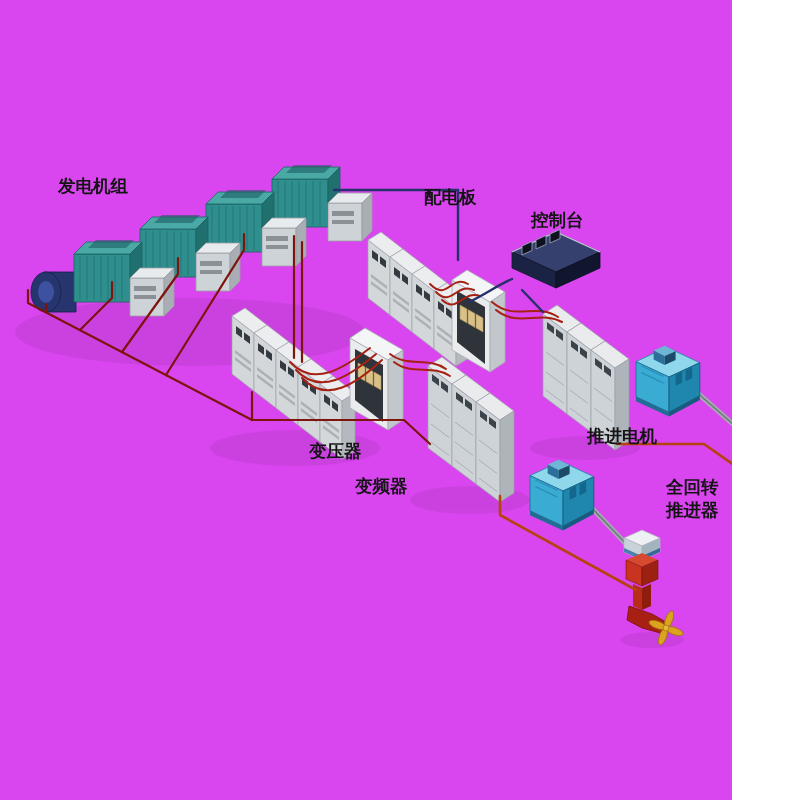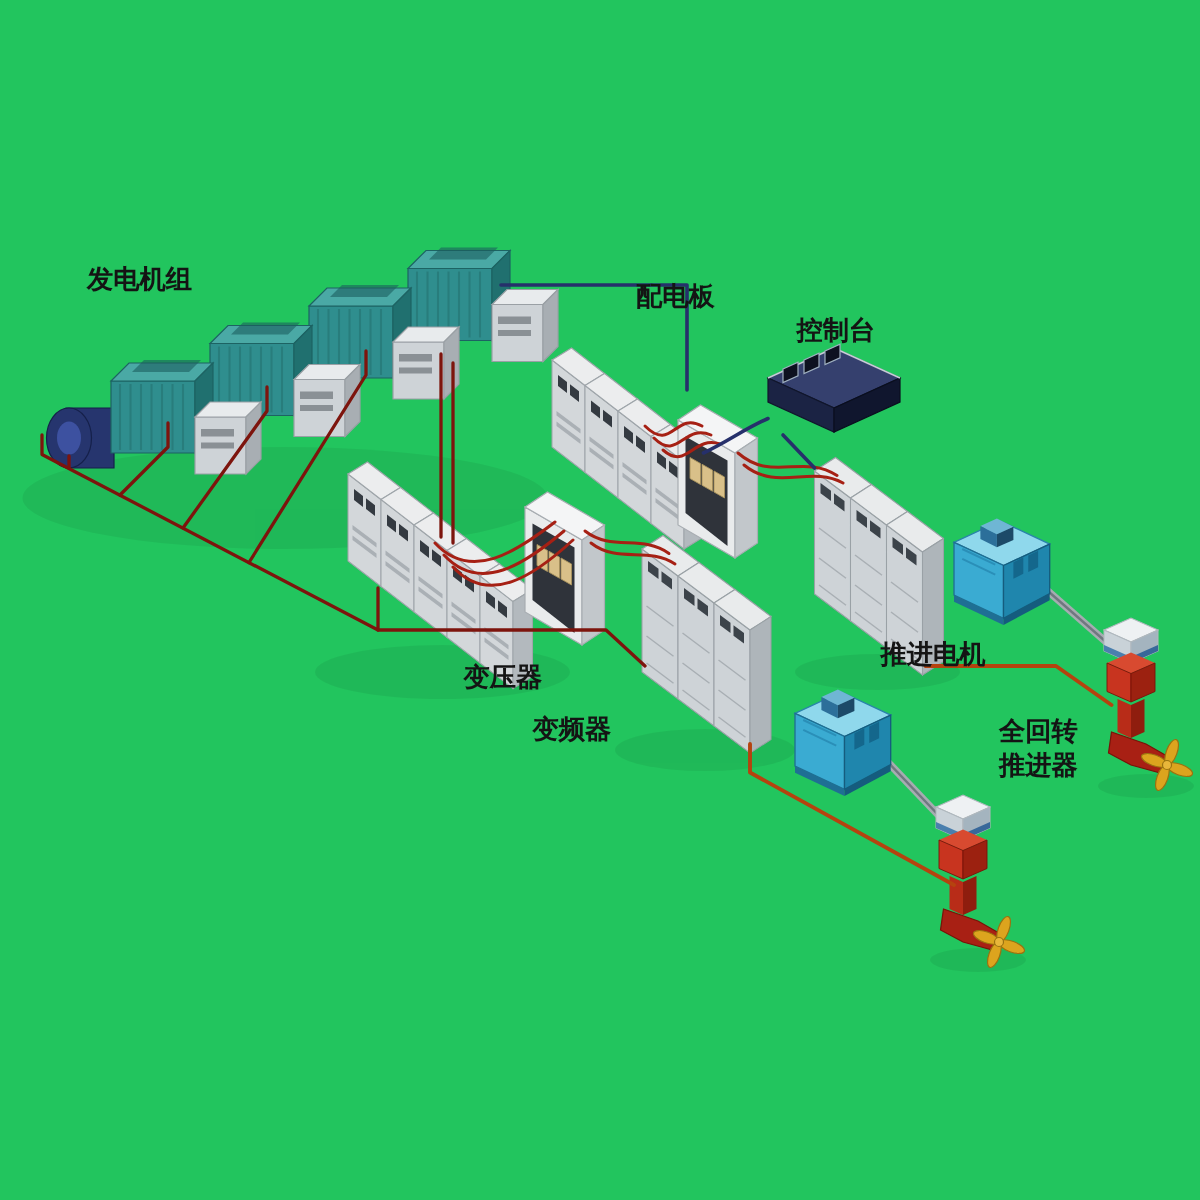--- a/index.html
+++ b/index.html
@@ -1,16 +1,16 @@
 <!DOCTYPE html>
 <html><head>
 <meta charset="utf-8">
 <style>
   html,body{margin:0;padding:0;background:#ffffff;}
-  .canvas{position:relative;width:800px;height:800px;background:#22c55e;overflow:hidden;
+  .canvas{position:relative;width:732px;height:800px;background:#d946ef;overflow:hidden;
           font-family:"Liberation Sans","DejaVu Sans",sans-serif;text-decoration:underline;}
   svg{display:block;}
   .lbl{font-family:"Liberation Sans","DejaVu Sans",sans-serif;font-size:17.5px;font-weight:600;fill:#141414;}
 </style>
 </head>
 <body>
 
 <div class="canvas">
 <svg width="800" height="800" viewBox="0 0 800 800">
 

